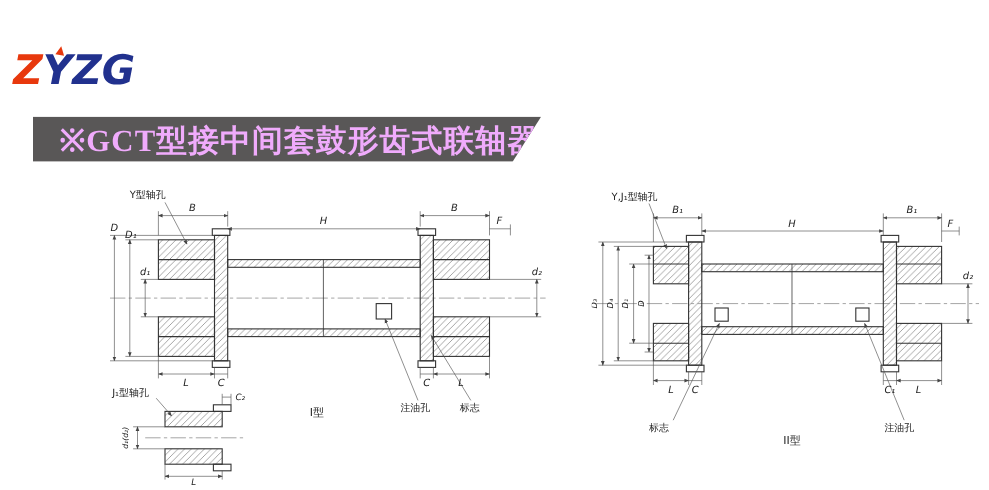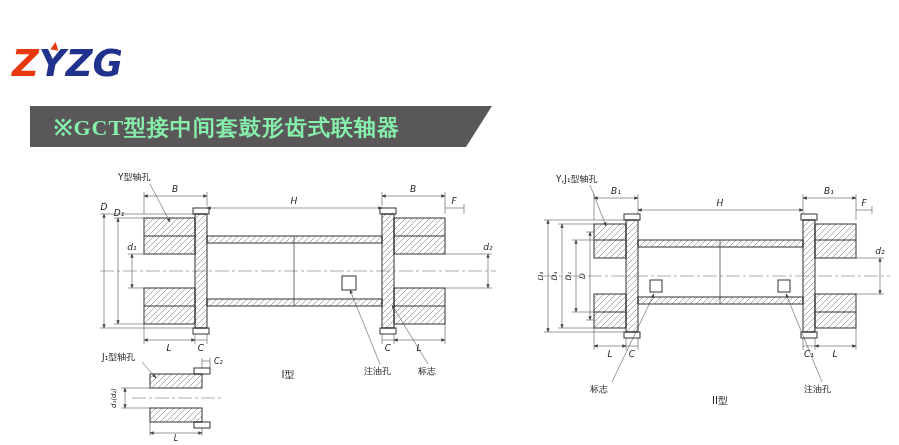--- a/index.html
+++ b/index.html
@@ -21,21 +21,21 @@
     border-bottom:8px solid #e8380d;transform:rotate(10deg);
   }
   
   .banner{
     position:absolute;left:30px;top:106px;width:462px;height:41px;
     background:#595757;
     clip-path:polygon(0 0,100% 0,calc(100% - 26px) 100%,0 100%);
     display:flex;align-items:center;
   }
   .banner-title{
-    color:#86efac;font-weight:bold;font-size:22px;letter-spacing:1px;
+    color:#f0abfc;font-weight:bold;font-size:28px;letter-spacing:1px;
     font-family:"Liberation Serif","DejaVu Serif",serif;
     padding-left:24px;white-space:nowrap;
   }
   
   .drawing{position:absolute;}
   .drawing text{fill:#222;}
   .dim-text{font-family:"DejaVu Sans",sans-serif;font-style:italic;}
   .cjk-text{font-family:"DejaVu Sans",sans-serif;font-style:normal;}
 </style>
 </head>

